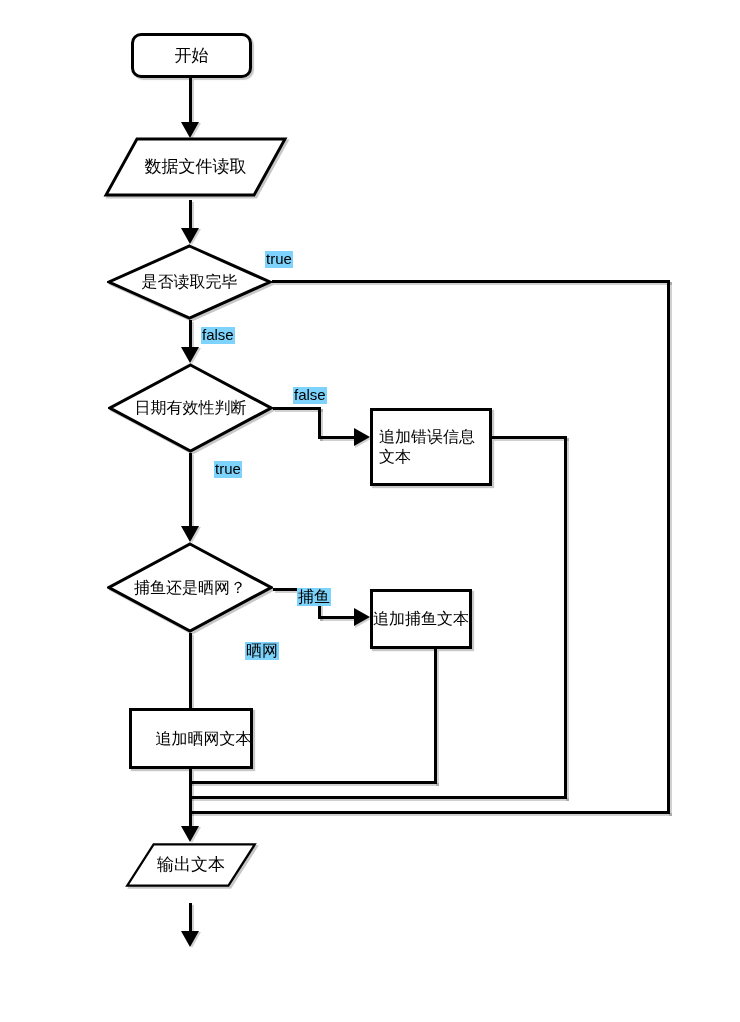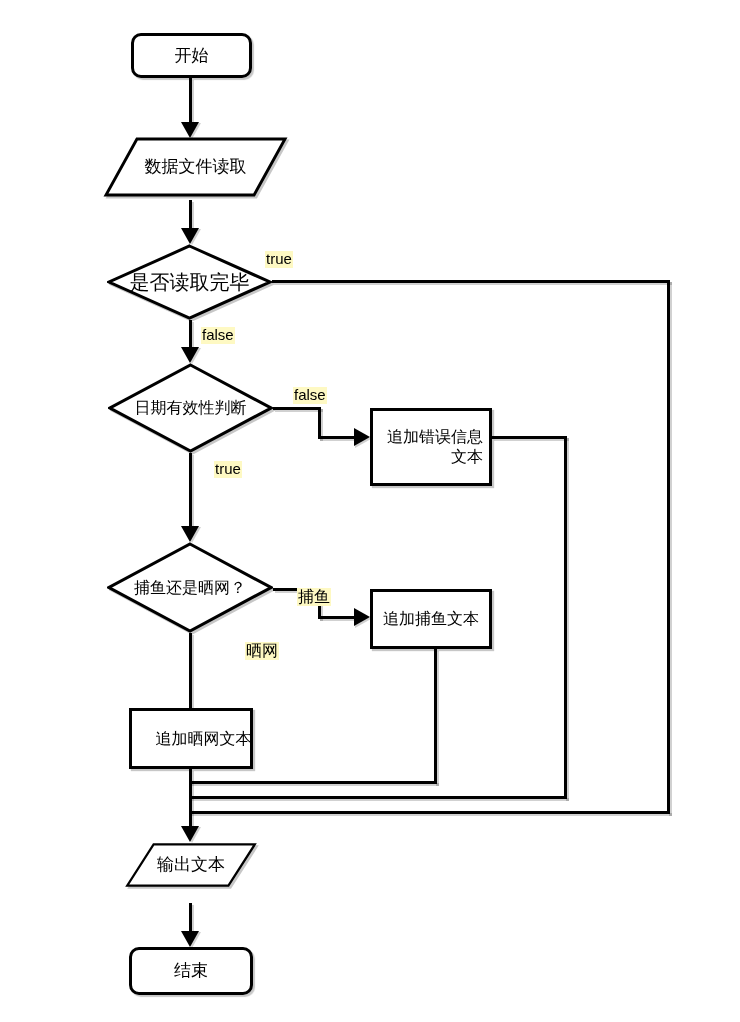--- a/index.html
+++ b/index.html
@@ -9,31 +9,31 @@
     background:#ffffff;
     font-family:"Liberation Sans","DejaVu Sans",sans-serif;
     color:#000;
     overflow:hidden;
   }
   
   .node{position:absolute;display:flex;align-items:center;justify-content:center;box-sizing:border-box;}
   .box{background:#fff;border:3px solid #000;box-shadow:2px 2px 1px rgba(0,0,0,0.22);}
   .terminator{border-radius:10px;}
   .shape-svg{position:absolute;left:0;top:0;width:100%;height:100%;filter:drop-shadow(2px 2px 0 rgba(0,0,0,0.22));}
-  .lbl{position:relative;z-index:2;font-size:17px;line-height:1.25;text-align:right;white-space:nowrap;}
+  .lbl{position:relative;z-index:2;font-size:17px;line-height:1.25;text-align:left;white-space:nowrap;}
   .lbl.wrap{white-space:normal;width:104px;}
   
   .seg{position:absolute;background:#000;box-shadow:2px 2px 0 rgba(0,0,0,0.18);}
   .arrow-down{position:absolute;width:0;height:0;
     border-left:9px solid transparent;border-right:9px solid transparent;
     border-top:16px solid #000;filter:drop-shadow(2px 1px 0 rgba(0,0,0,0.18));}
   .arrow-right{position:absolute;width:0;height:0;
     border-top:9px solid transparent;border-bottom:9px solid transparent;
     border-left:16px solid #000;filter:drop-shadow(1px 2px 0 rgba(0,0,0,0.18));}
-  .edge-label{position:absolute;font-size:15px;line-height:1.1;white-space:nowrap;background:#fef9c3;padding:0 1px;z-index:3;text-align:right;}
+  .edge-label{position:absolute;font-size:15px;line-height:1.1;white-space:nowrap;background:#7dd3fc;padding:0 1px;z-index:3;text-align:right;}
   .edge-label.cn{font-size:16px;}
 </style>
 </head>
 <body>
 
 <div id="canvas">
 
   <div class="seg" style="left:189px;top:78px;width:3px;height:48px;"></div>
   <div class="arrow-down" style="left:181px;top:122px;"></div>
 
@@ -90,53 +90,50 @@
     <svg class="shape-svg" viewBox="0 0 189 62">
       <polygon points="34,2 187,2 155,60 2,60" fill="#ffffff" stroke="#000000" stroke-width="3"></polygon>
     </svg>
     <span class="lbl">数据文件读取</span>
   </div>
 
   <div class="node" style="left:107px;top:244px;width:165px;height:76px;">
     <svg class="shape-svg" viewBox="0 0 165 76">
       <polygon points="82.5,2 163,38 82.5,74 2,38" fill="#ffffff" stroke="#000000" stroke-width="3"></polygon>
     </svg>
-    <span class="lbl" style="font-size:20px;">是否读取完毕</span>
+    <span class="lbl" style="font-size:16px;">是否读取完毕</span>
   </div>
 
   <div class="node" style="left:108px;top:363px;width:165px;height:90px;">
     <svg class="shape-svg" viewBox="0 0 165 90">
       <polygon points="82.5,2 163,45 82.5,88 2,45" fill="#ffffff" stroke="#000000" stroke-width="3"></polygon>
     </svg>
     <span class="lbl" style="font-size:16px;">日期有效性判断</span>
   </div>
 
   <div class="node box" style="left:370px;top:408px;width:122px;height:78px;">
     <span class="lbl wrap" style="font-size:16px;">追加错误信息文本</span>
   </div>
 
   <div class="node" style="left:107px;top:542px;width:166px;height:91px;">
     <svg class="shape-svg" viewBox="0 0 166 91">
       <polygon points="83,2 164,45.5 83,89 2,45.5" fill="#ffffff" stroke="#000000" stroke-width="3"></polygon>
     </svg>
     <span class="lbl" style="font-size:16px;">捕鱼还是晒网？</span>
   </div>
 
-  <div class="node box" style="left:370px;top:589px;width:122px;height:60px;">
+  <div class="node box" style="left:370px;top:589px;width:102px;height:60px;">
     <span class="lbl" style="font-size:16px;">追加捕鱼文本</span>
   </div>
 
   <div class="node box" style="left:129px;top:708px;width:124px;height:61px;padding-left:25px;">
     <span class="lbl" style="font-size:16px;">追加晒网文本</span>
   </div>
 
   <div class="node" style="left:102px;top:843px;width:178px;height:44px;">
     <svg class="shape-svg" viewBox="0 0 178 60">
       <polygon points="38,2 176,2 140,58 2,58" fill="#ffffff" stroke="#000000" stroke-width="3"></polygon>
     </svg>
     <span class="lbl">输出文本</span>
   </div>
 
-  <div class="node box terminator" style="left:129px;top:947px;width:124px;height:48px;">
-    <span class="lbl">结束</span>
-  </div>
 
 </div>
 
 </body></html>

